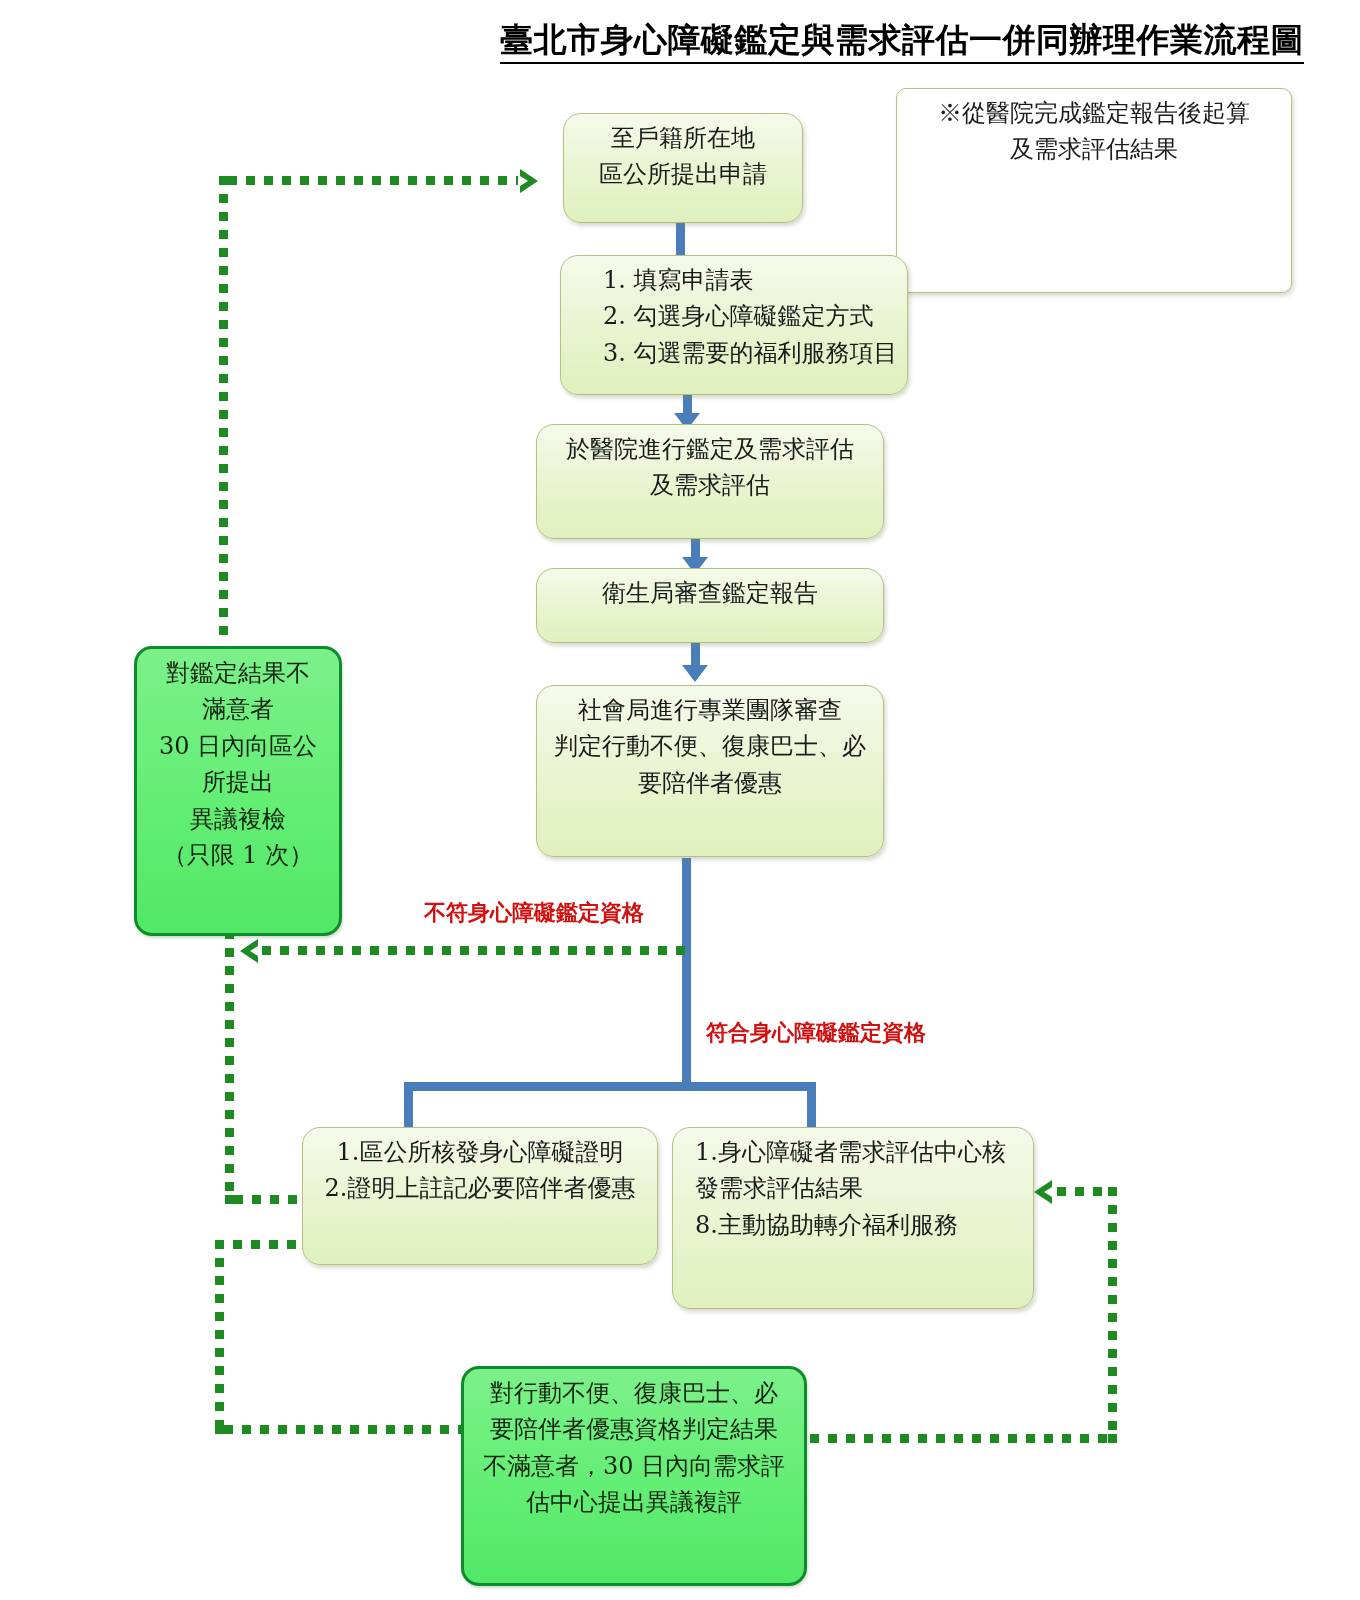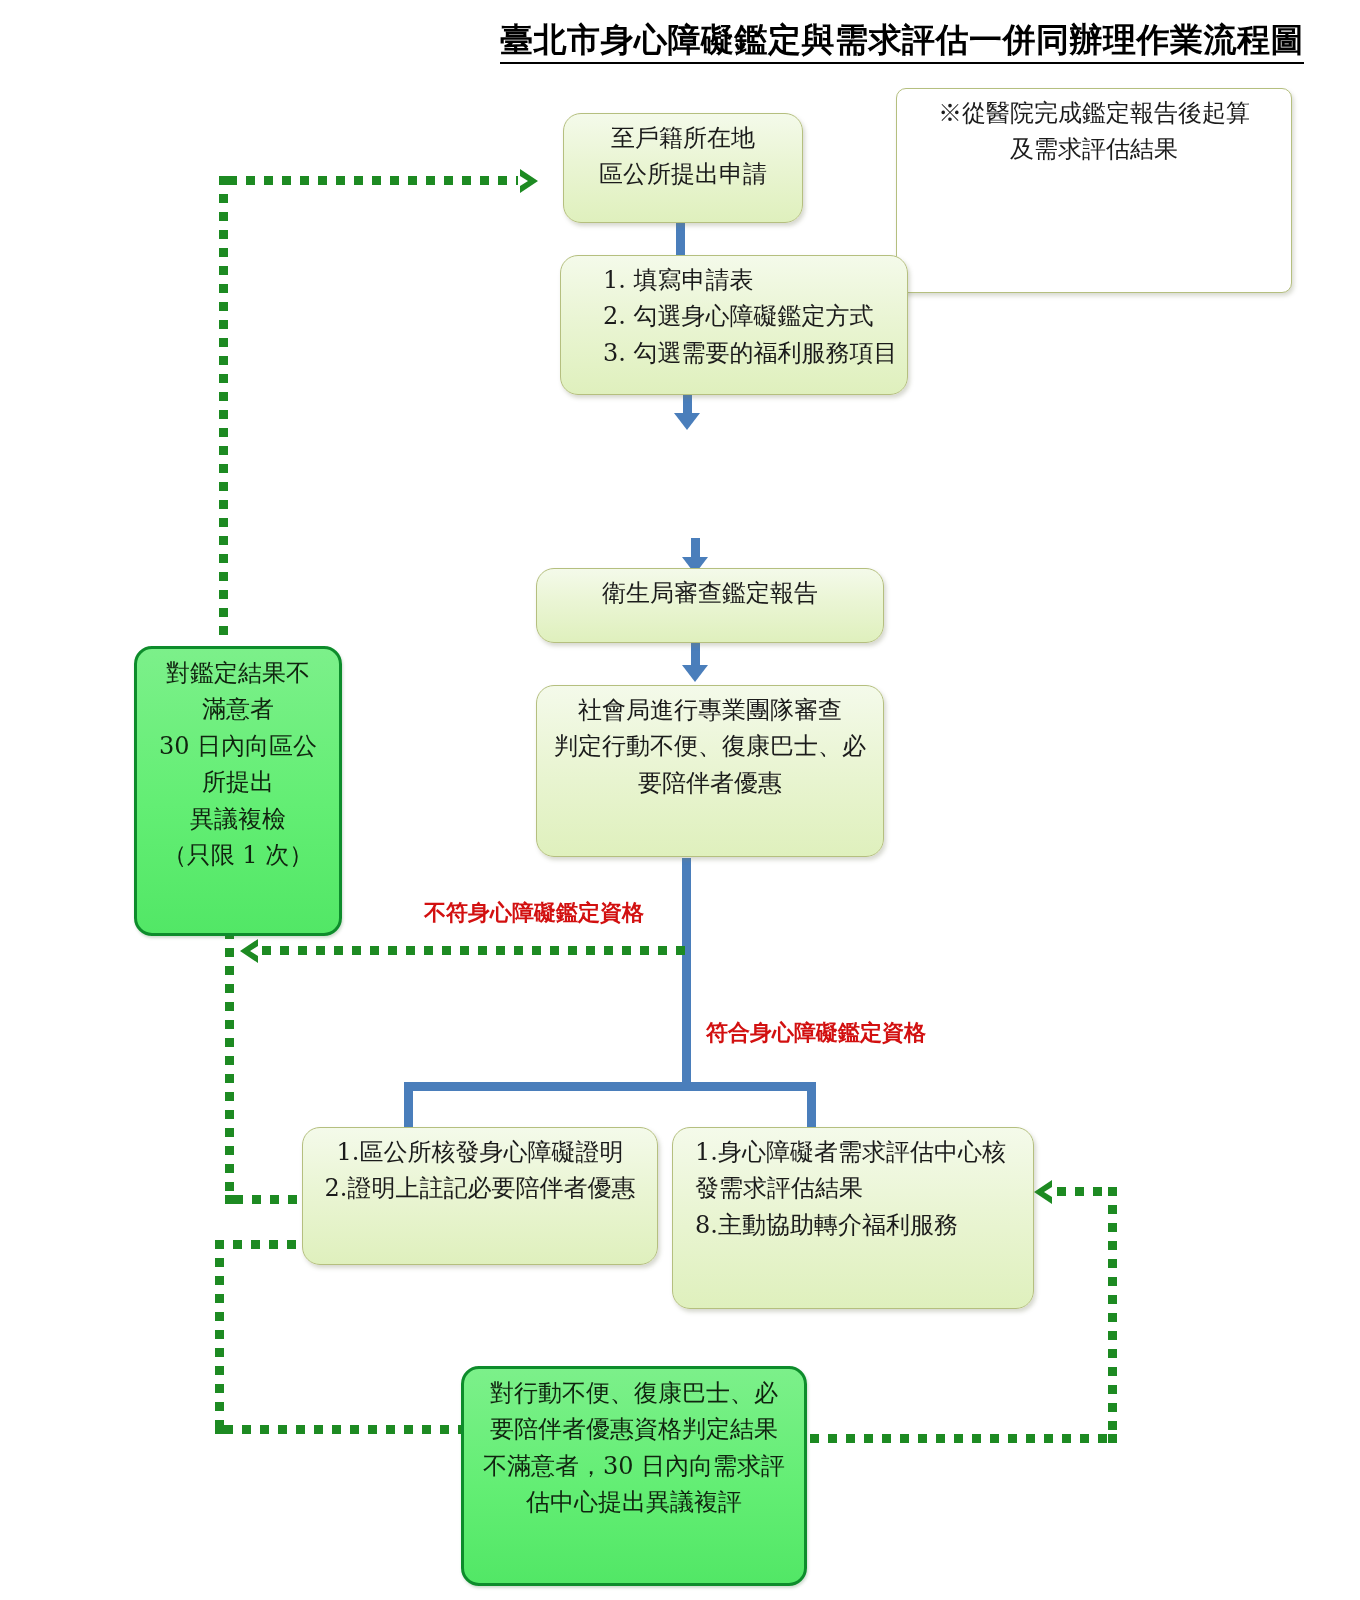--- a/index.html
+++ b/index.html
@@ -193,20 +193,24 @@
     <span class="ln">至戶籍所在地</span>
     <span class="ln">區公所提出申請</span>
   </div>
 
   <div class="node proc left-align" style="left:536px;top:255px;width:348px;height:140px;padding-left:42px;margin-left:24px;">
     <span class="ln">1.  填寫申請表</span>
     <span class="ln">2.  勾選身心障礙鑑定方式</span>
     <span class="ln">3.  勾選需要的福利服務項目</span>
   </div>
 
+  <div class="node proc" style="left:536px;top:424px;width:348px;height:115px;">
+    <span class="ln">於醫院進行鑑定及需求評估</span>
+    <span class="ln">及需求評估</span>
+  </div>
 
   <div class="node proc" style="left:536px;top:685px;width:348px;height:172px;">
     <span class="ln">社會局進行專業團隊審查</span>
     <span class="ln">判定行動不便、復康巴士、必</span>
     <span class="ln">要陪伴者優惠</span>
   </div>
 
   <div class="node proc" style="left:536px;top:568px;width:348px;height:75px;">
     <span class="ln">衛生局審查鑑定報告</span>
   </div>

